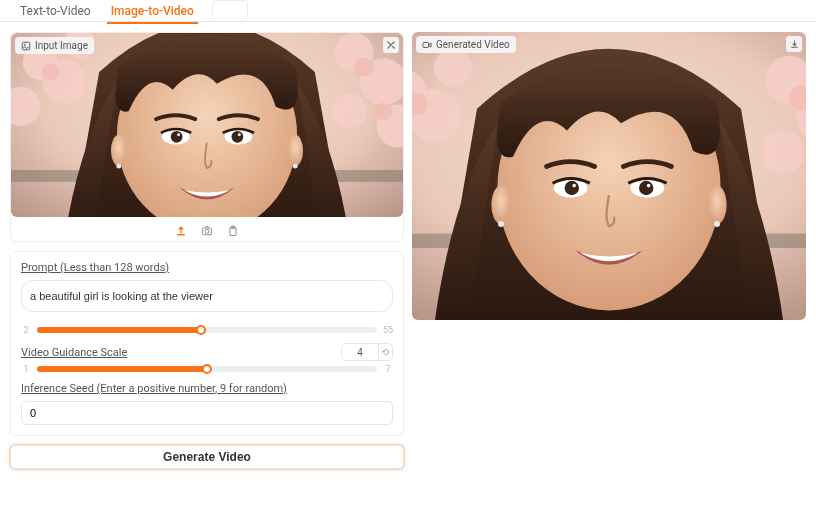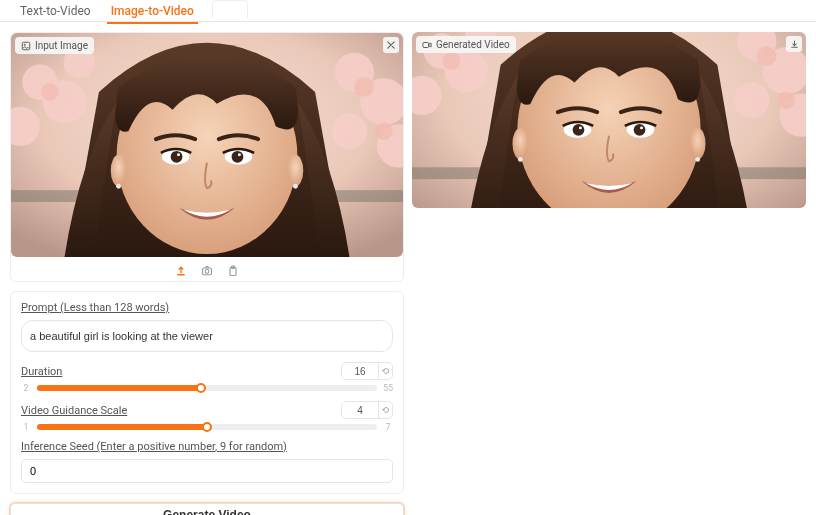--- a/index.html
+++ b/index.html
@@ -51,22 +51,22 @@
 }
 .left, .right {
   flex: 1;
   min-width: 0;
 }
 .image-panel {
   position: relative;
   border-radius: 6px;
   overflow: hidden;
 }
-.image-panel.tall { height: 224px; }
-.image-panel.taller { height: 176px; }
+.image-panel.tall { height: 184px; }
+.image-panel.taller { height: 288px; }
 .panel-label {
   position: absolute;
   top: 4px; left: 4px;
   background: rgba(245,245,245,0.95);
   border-radius: 4px;
   font-size: 10px;
   color: #555;
   padding: 3px 6px;
   display: flex;
   align-items: center;
@@ -338,31 +338,20 @@
               <rect x="6" y="1.5" width="4" height="3" rx="1"></rect>
             </svg>
         </span>
       </div>
     </div>
 
     <div class="controls">
       <div class="ctl-label">Prompt (Less than 128 words)</div>
       <input class="prompt-box" value="a beautiful girl is looking at the viewer" style="">
 
-      <div class="slider-row">
-        <div class="ctl-label">Duration</div>
-        <div class="num-wrap">
-          <input class="num-input" value="16" style="">
-          <div class="reset-btn">
-            <svg width="8" height="8" viewBox="0 0 16 16">
-                <path d="M3 8a5 5 0 1 1 2 4M3 8l-2-2m2 2l2-2" fill="none" stroke="#999" stroke-width="1.8" stroke-linecap="round"></path>
-              </svg>
-          </div>
-        </div>
-      </div>
       <div class="slider-track-row">
         <span class="slider-min">2</span>
         <div class="slider">
           <div class="slider-bg"></div>
           <div class="slider-fill" style="width:48.3%"></div>
           <div class="slider-thumb" style="left:48.3%"></div>
         </div>
         <span class="slider-max">55</span>
       </div>
 

